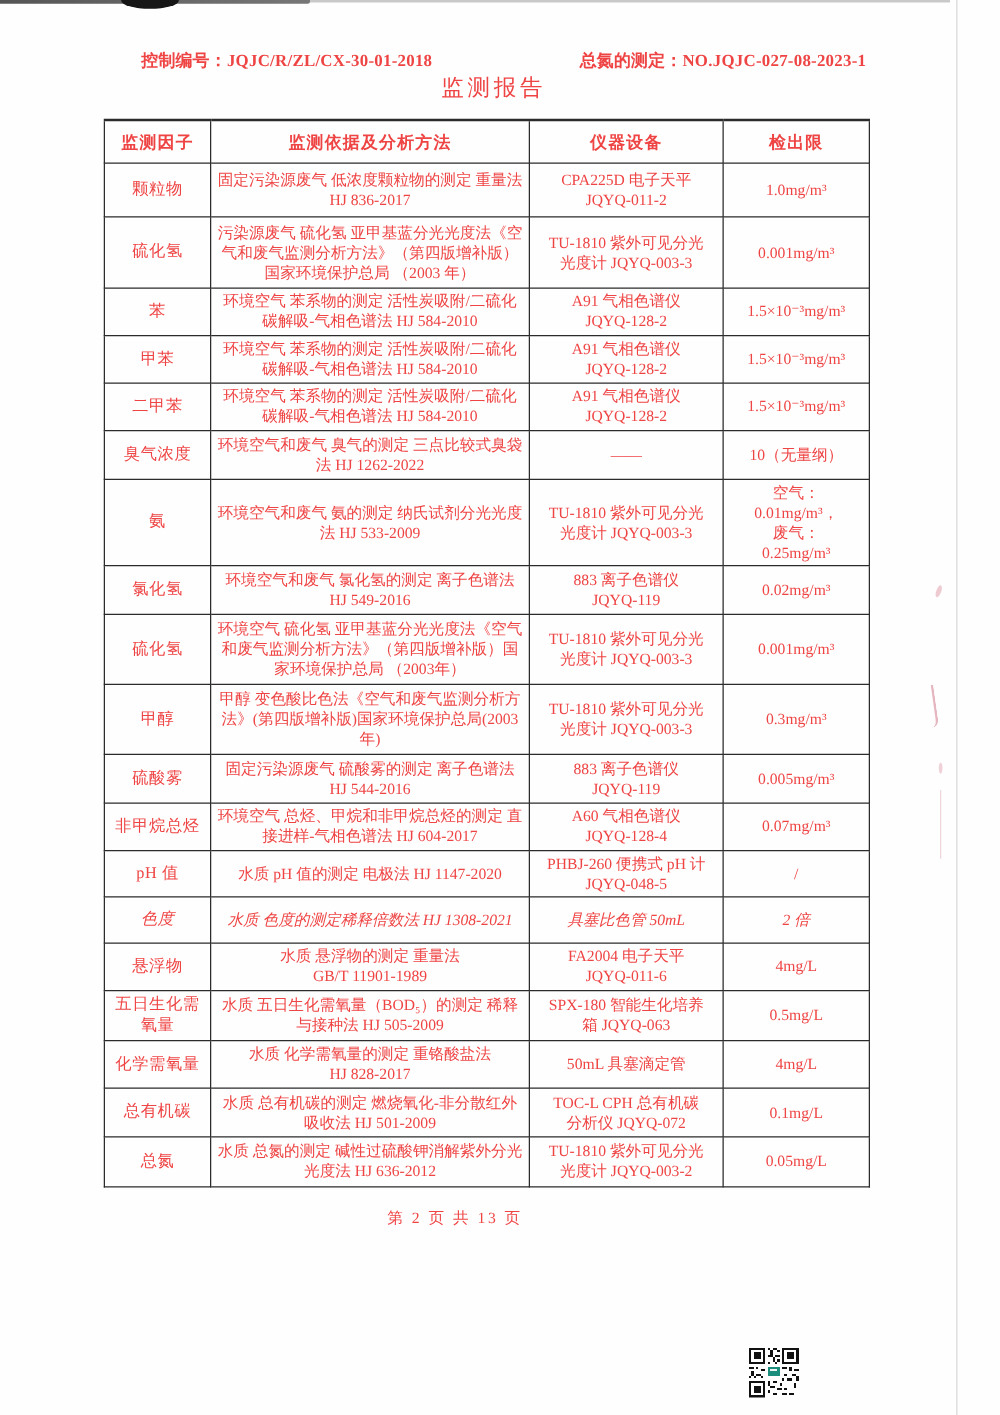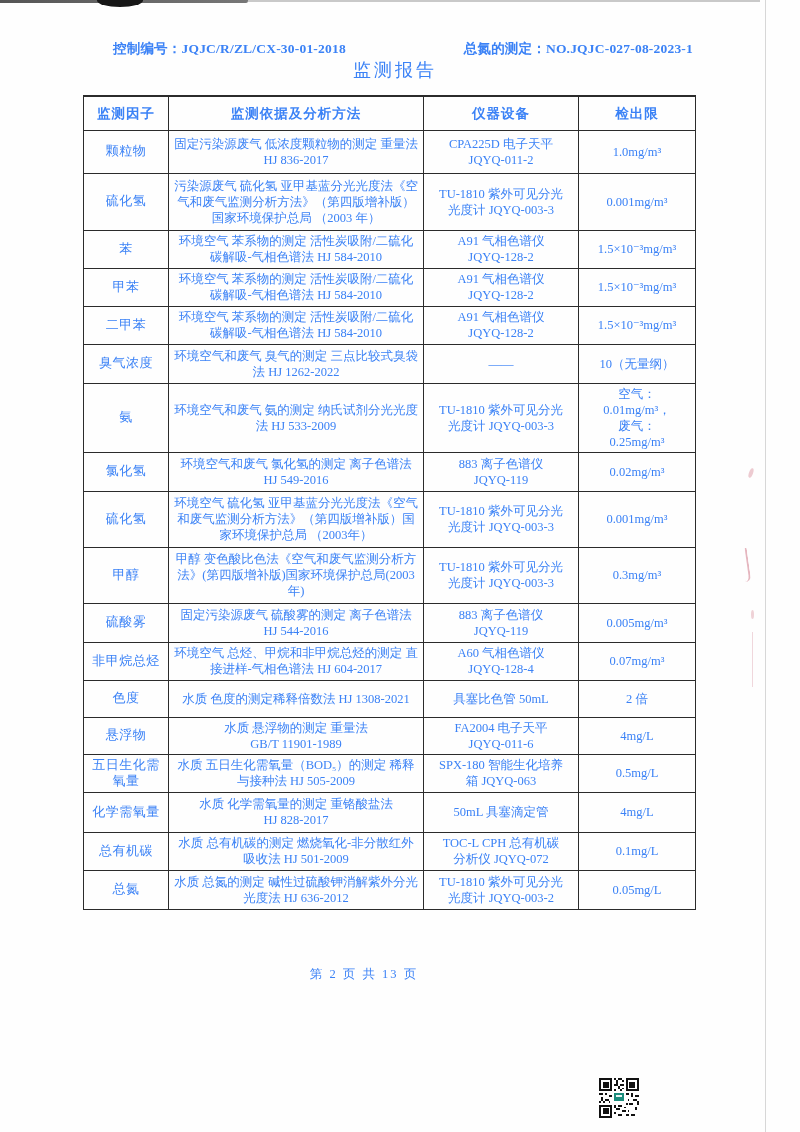--- a/index.html
+++ b/index.html
@@ -5,21 +5,21 @@
   * { margin: 0; padding: 0; box-sizing: border-box; }
   html, body { background: #e8e8e8; }
   body { font-family: "Liberation Serif", "DejaVu Serif", serif; }
   .page {
     position: relative;
     width: 800px;
     height: 1132px;
     margin: 0 auto;
     background: #fefefe;
     overflow: hidden;
-    color: #3b82f6;
+    color: #ef4444;
   }
   
   .scan-top-line {
     position: absolute; left: 0; top: 0; width: 248px; height: 3px;
     background: linear-gradient(to right, #555, #777);
     border-radius: 0 0 2px 0;
   }
   .scan-top-line2 {
     position: absolute; left: 248px; top: 0; width: 512px; height: 2px;
     background: #c9c9c9;
@@ -83,21 +83,21 @@
   .monitor-table tbody tr:nth-child(4)  { height: 38px; }
   .monitor-table tbody tr:nth-child(5)  { height: 38px; }
   .monitor-table tbody tr:nth-child(6)  { height: 39px; }
   .monitor-table tbody tr:nth-child(7)  { height: 63px; }
   .monitor-table tbody tr:nth-child(8)  { height: 39px; }
   .monitor-table tbody tr:nth-child(9)  { height: 56px; }
   .monitor-table tbody tr:nth-child(10) { height: 56px; }
   .monitor-table tbody tr:nth-child(11) { height: 39px; }
   .monitor-table tbody tr:nth-child(12) { height: 38px; }
   .monitor-table tbody tr:nth-child(13) { height: 37px; }
-  .monitor-table tbody tr:nth-child(14) { height: 37px; }
+  .monitor-table tbody tr:nth-child(14) { height: 37px; font-style: italic; }
   .monitor-table tbody tr:nth-child(15) { height: 38px; }
   .monitor-table tbody tr:nth-child(16) { height: 40px; }
   .monitor-table tbody tr:nth-child(17) { height: 38px; }
   .monitor-table tbody tr:nth-child(18) { height: 39px; }
   .monitor-table tbody tr:nth-child(19) { height: 40px; }
 
   .page-footer {
     position: absolute; left: 0; top: 966px; width: 728px;
     text-align: center; font-size: 12.5px; letter-spacing: 2px;
   }
@@ -218,20 +218,27 @@
           <td>883 离子色谱仪
 JQYQ-119</td>
           <td>0.005mg/m³</td>
         </tr>
       <tr>
           <td class="factor">非甲烷总烃</td>
           <td>环境空气 总烃、甲烷和非甲烷总烃的测定 直接进样-气相色谱法 HJ 604-2017</td>
           <td>A60 气相色谱仪
 JQYQ-128-4</td>
           <td>0.07mg/m³</td>
+        </tr>
+      <tr>
+          <td class="factor">pH 值</td>
+          <td>水质 pH 值的测定 电极法 HJ 1147-2020</td>
+          <td>PHBJ-260 便携式 pH 计
+JQYQ-048-5</td>
+          <td>/</td>
         </tr>
       <tr>
           <td class="factor">色度</td>
           <td>水质 色度的测定稀释倍数法 HJ 1308-2021</td>
           <td>具塞比色管 50mL</td>
           <td>2 倍</td>
         </tr>
       <tr>
           <td class="factor">悬浮物</td>
           <td>水质 悬浮物的测定 重量法

